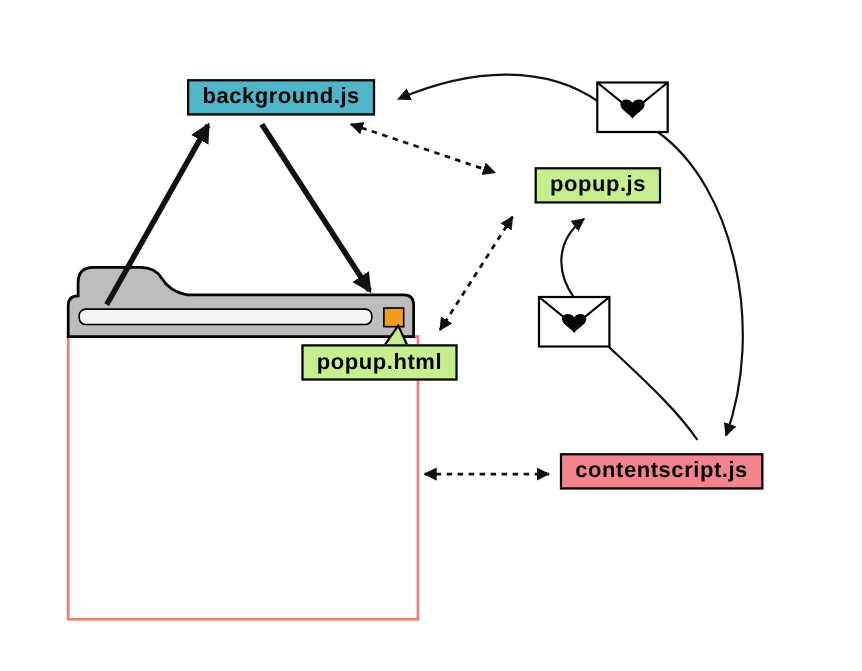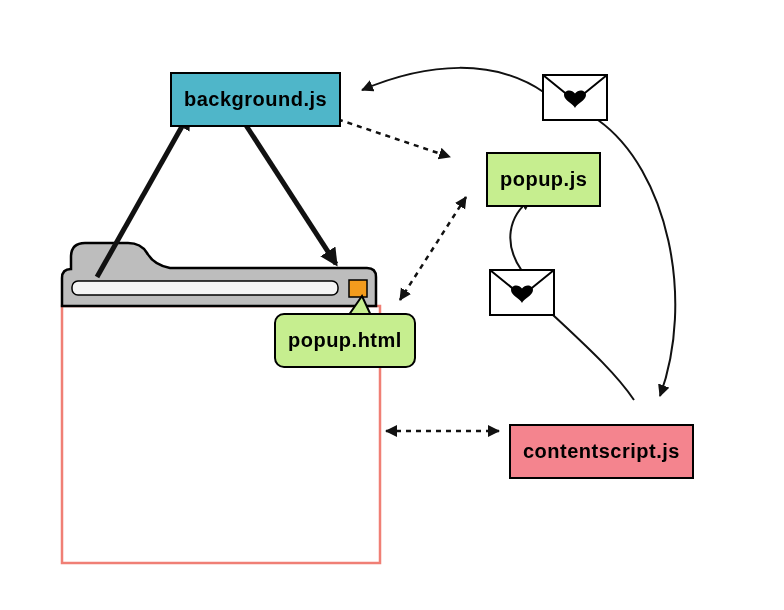--- a/index.html
+++ b/index.html
@@ -7,36 +7,36 @@
     position:relative;
     width:784px;height:610px;
     background:#ffffff;
     overflow:hidden;
     font-family:"Liberation Sans", sans-serif;
   }
   .layer{position:absolute;left:0;top:0;}
   .node{
     position:absolute;
     border:2px solid #000;
-    padding:14px 12px;
+    padding:3px 12px;
     font-weight:700;
     font-size:20px;
     letter-spacing:0.5px;
     color:#000;
     white-space:nowrap;
     box-sizing:border-box;
   }
   .node-teal{background:#4fb6c9;}
   .node-green{background:#c6ee8f;margin-left:28px;}
   .node-pink{background:#f4848e;}
-  .bubble{border-radius:10px;}
+  .bubble{border-radius:0;}
   #node-background{left:170px;top:72px;}
   #node-popupjs{left:458px;top:152px;}
   #node-popuphtml{left:246px;top:313px;}
-  #node-contentscript{left:509px;top:424px;}
+  #node-contentscript{left:509px;top:412px;}
 </style>
 </head>
 <body>
 
 <div class="canvas">
 
   <svg class="layer" width="784" height="610" viewBox="0 0 784 610">
     <defs>
       <marker id="ah" orient="auto-start-reverse" markerUnits="userSpaceOnUse" markerWidth="16" markerHeight="14" refX="11" refY="6">
         <path d="M0,0 L12,6 L0,12 Z" fill="#111"></path>

